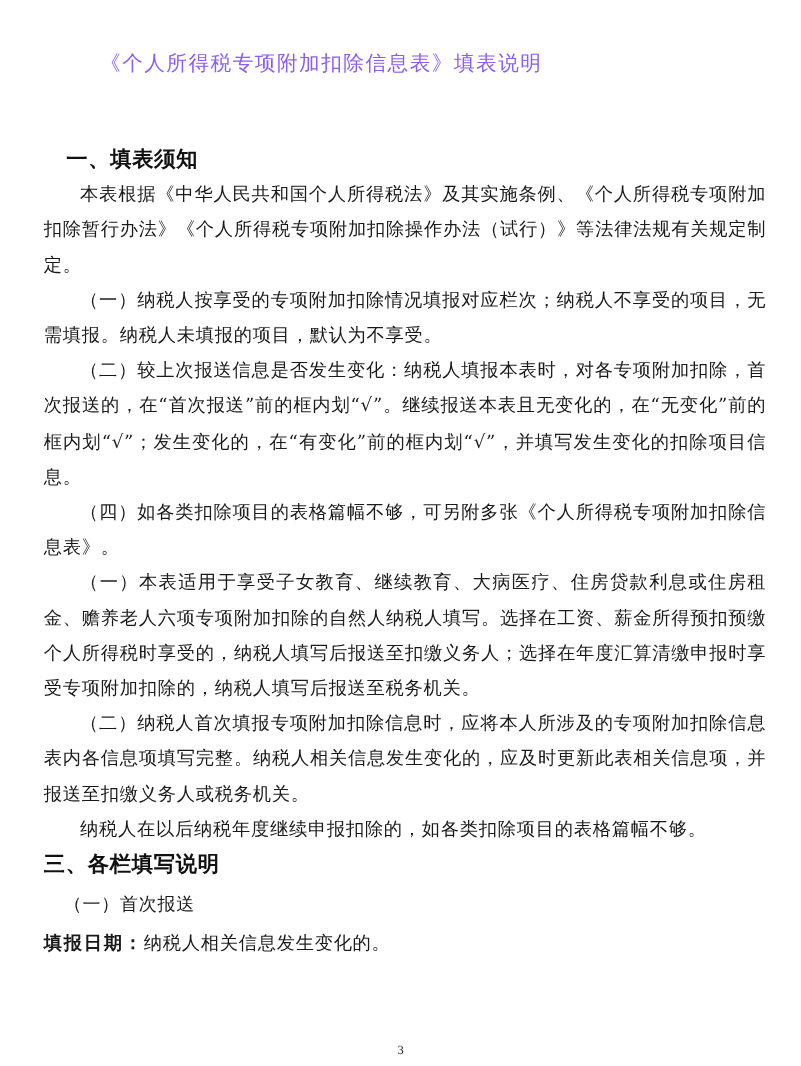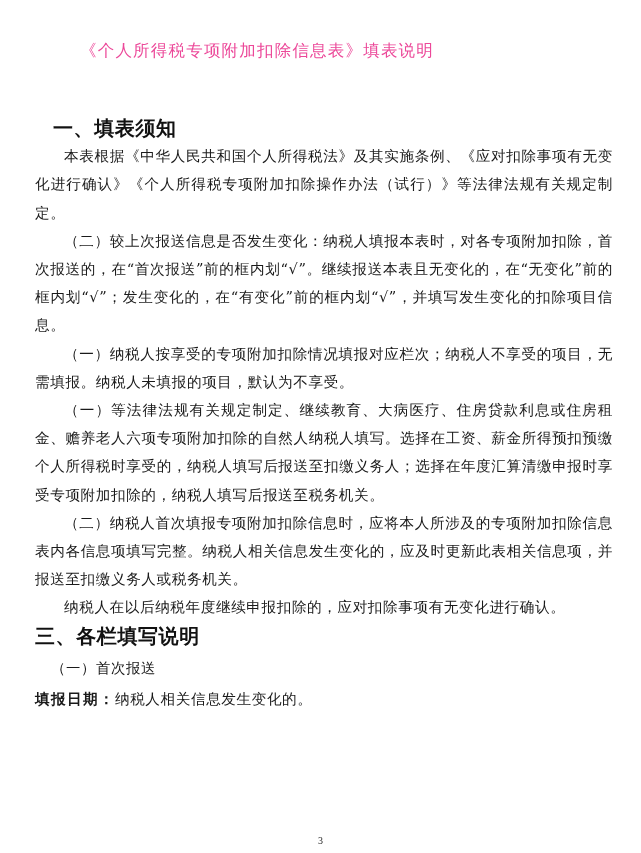--- a/index.html
+++ b/index.html
@@ -25,21 +25,21 @@
   }
   .title {
     position: absolute;
     top: 40px;
     left: 0;
     width: 514px;
     text-align: center;
     font-family: "DejaVu Sans", "Liberation Sans", sans-serif;
     font-size: 16.5px;
     letter-spacing: 1.2px;
-    color: #ec4899;
+    color: #8b5cf6;
   }
   .content {
     position: absolute;
     left: 35px;
     top: 114px;
     width: 578px;
     font-size: 14.6px;
     line-height: 28.2px;
     letter-spacing: 0.6px;
   }
@@ -47,21 +47,21 @@
     margin: 0;
     text-align: justify;
     text-align-last: left;
   }
   .indent {
     text-indent: 29px;
   }
   .h1 {
     font-family: "DejaVu Sans", "Liberation Sans", sans-serif;
     font-weight: bold;
-    font-size: 20px;
+    font-size: 17px;
     text-indent: 18px;
     color: #111;
   }
   .h1.tight {
     text-indent: 0;
     font-weight: bold;
   }
   .h1.sec2 {
     text-indent: 0;
   }
@@ -94,27 +94,28 @@
 </head>
 <body>
 
 <div class="page">
 
   <div class="title">《个人所得税专项附加扣除信息表》填表说明</div>
 
   <div class="content">
 
     <p class="h1">一、填表须知</p>
-    <p class="indent">本表根据《中华人民共和国个人所得税法》及其实施条例、《应对扣除事项有无变化进行确认》《个人所得税专项附加扣除操作办法（试行）》等法律法规有关规定制定。</p>
+    <p class="indent">本表根据《中华人民共和国个人所得税法》及其实施条例、《个人所得税专项附加扣除暂行办法》《个人所得税专项附加扣除操作办法（试行）》等法律法规有关规定制定。</p>
+    <p class="indent">（一）纳税人按享受的专项附加扣除情况填报对应栏次；纳税人不享受的项目，无需填报。纳税人未填报的项目，默认为不享受。</p>
     <p class="indent">（二）较上次报送信息是否发生变化：纳税人填报本表时，对各专项附加扣除，首次报送的，在“首次报送”前的框内划“√”。继续报送本表且无变化的，在“无变化”前的框内划“√”；发生变化的，在“有变化”前的框内划“√”，并填写发生变化的扣除项目信息。</p>
-    <p class="indent">（一）纳税人按享受的专项附加扣除情况填报对应栏次；纳税人不享受的项目，无需填报。纳税人未填报的项目，默认为不享受。</p>
+    <p class="indent">（四）如各类扣除项目的表格篇幅不够，可另附多张《个人所得税专项附加扣除信息表》。</p>
 
-    <p class="indent">（一）等法律法规有关规定制定、继续教育、大病医疗、住房贷款利息或住房租金、赡养老人六项专项附加扣除的自然人纳税人填写。选择在工资、薪金所得预扣预缴个人所得税时享受的，纳税人填写后报送至扣缴义务人；选择在年度汇算清缴申报时享受专项附加扣除的，纳税人填写后报送至税务机关。</p>
+    <p class="indent">（一）本表适用于享受子女教育、继续教育、大病医疗、住房贷款利息或住房租金、赡养老人六项专项附加扣除的自然人纳税人填写。选择在工资、薪金所得预扣预缴个人所得税时享受的，纳税人填写后报送至扣缴义务人；选择在年度汇算清缴申报时享受专项附加扣除的，纳税人填写后报送至税务机关。</p>
     <p class="indent">（二）纳税人首次填报专项附加扣除信息时，应将本人所涉及的专项附加扣除信息表内各信息项填写完整。纳税人相关信息发生变化的，应及时更新此表相关信息项，并报送至扣缴义务人或税务机关。</p>
-    <p class="indent">纳税人在以后纳税年度继续申报扣除的，应对扣除事项有无变化进行确认。</p>
+    <p class="indent">纳税人在以后纳税年度继续申报扣除的，如各类扣除项目的表格篇幅不够。</p>
 
     <p class="h1 tight">三、各栏填写说明</p>
     <p class="h2">（一）首次报送</p>
 
     <p class="field-line">
       <span class="field-label">填报日期：</span><span>纳税人相关信息发生变化的。</span>
     </p>
 
   </div>
 

